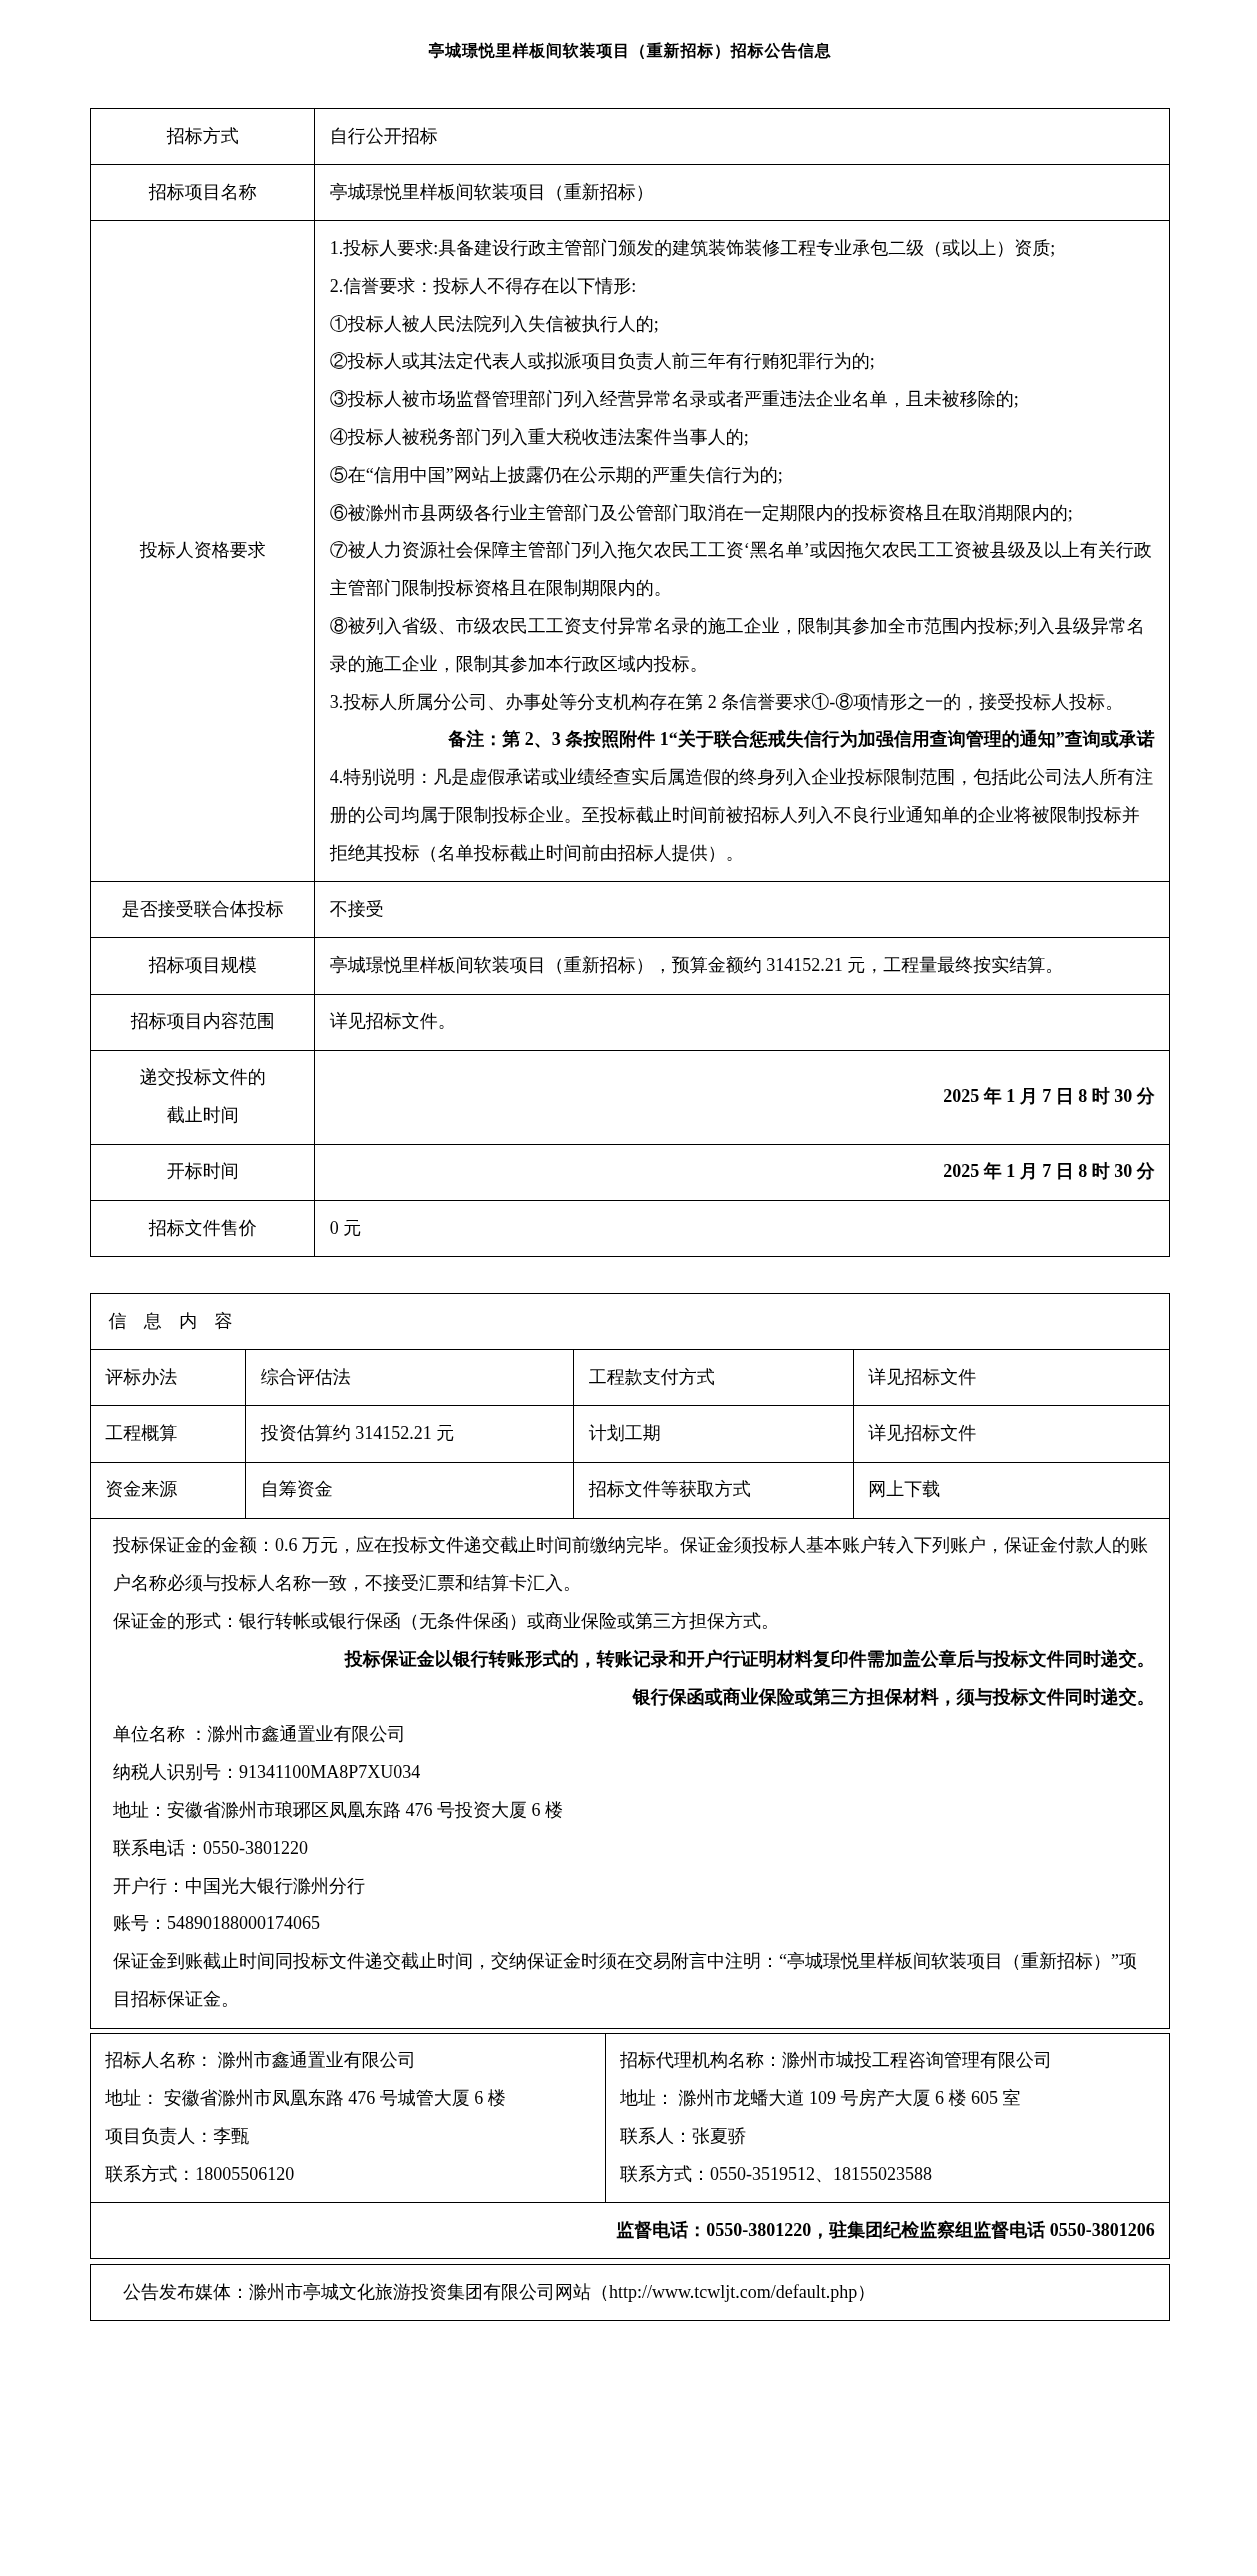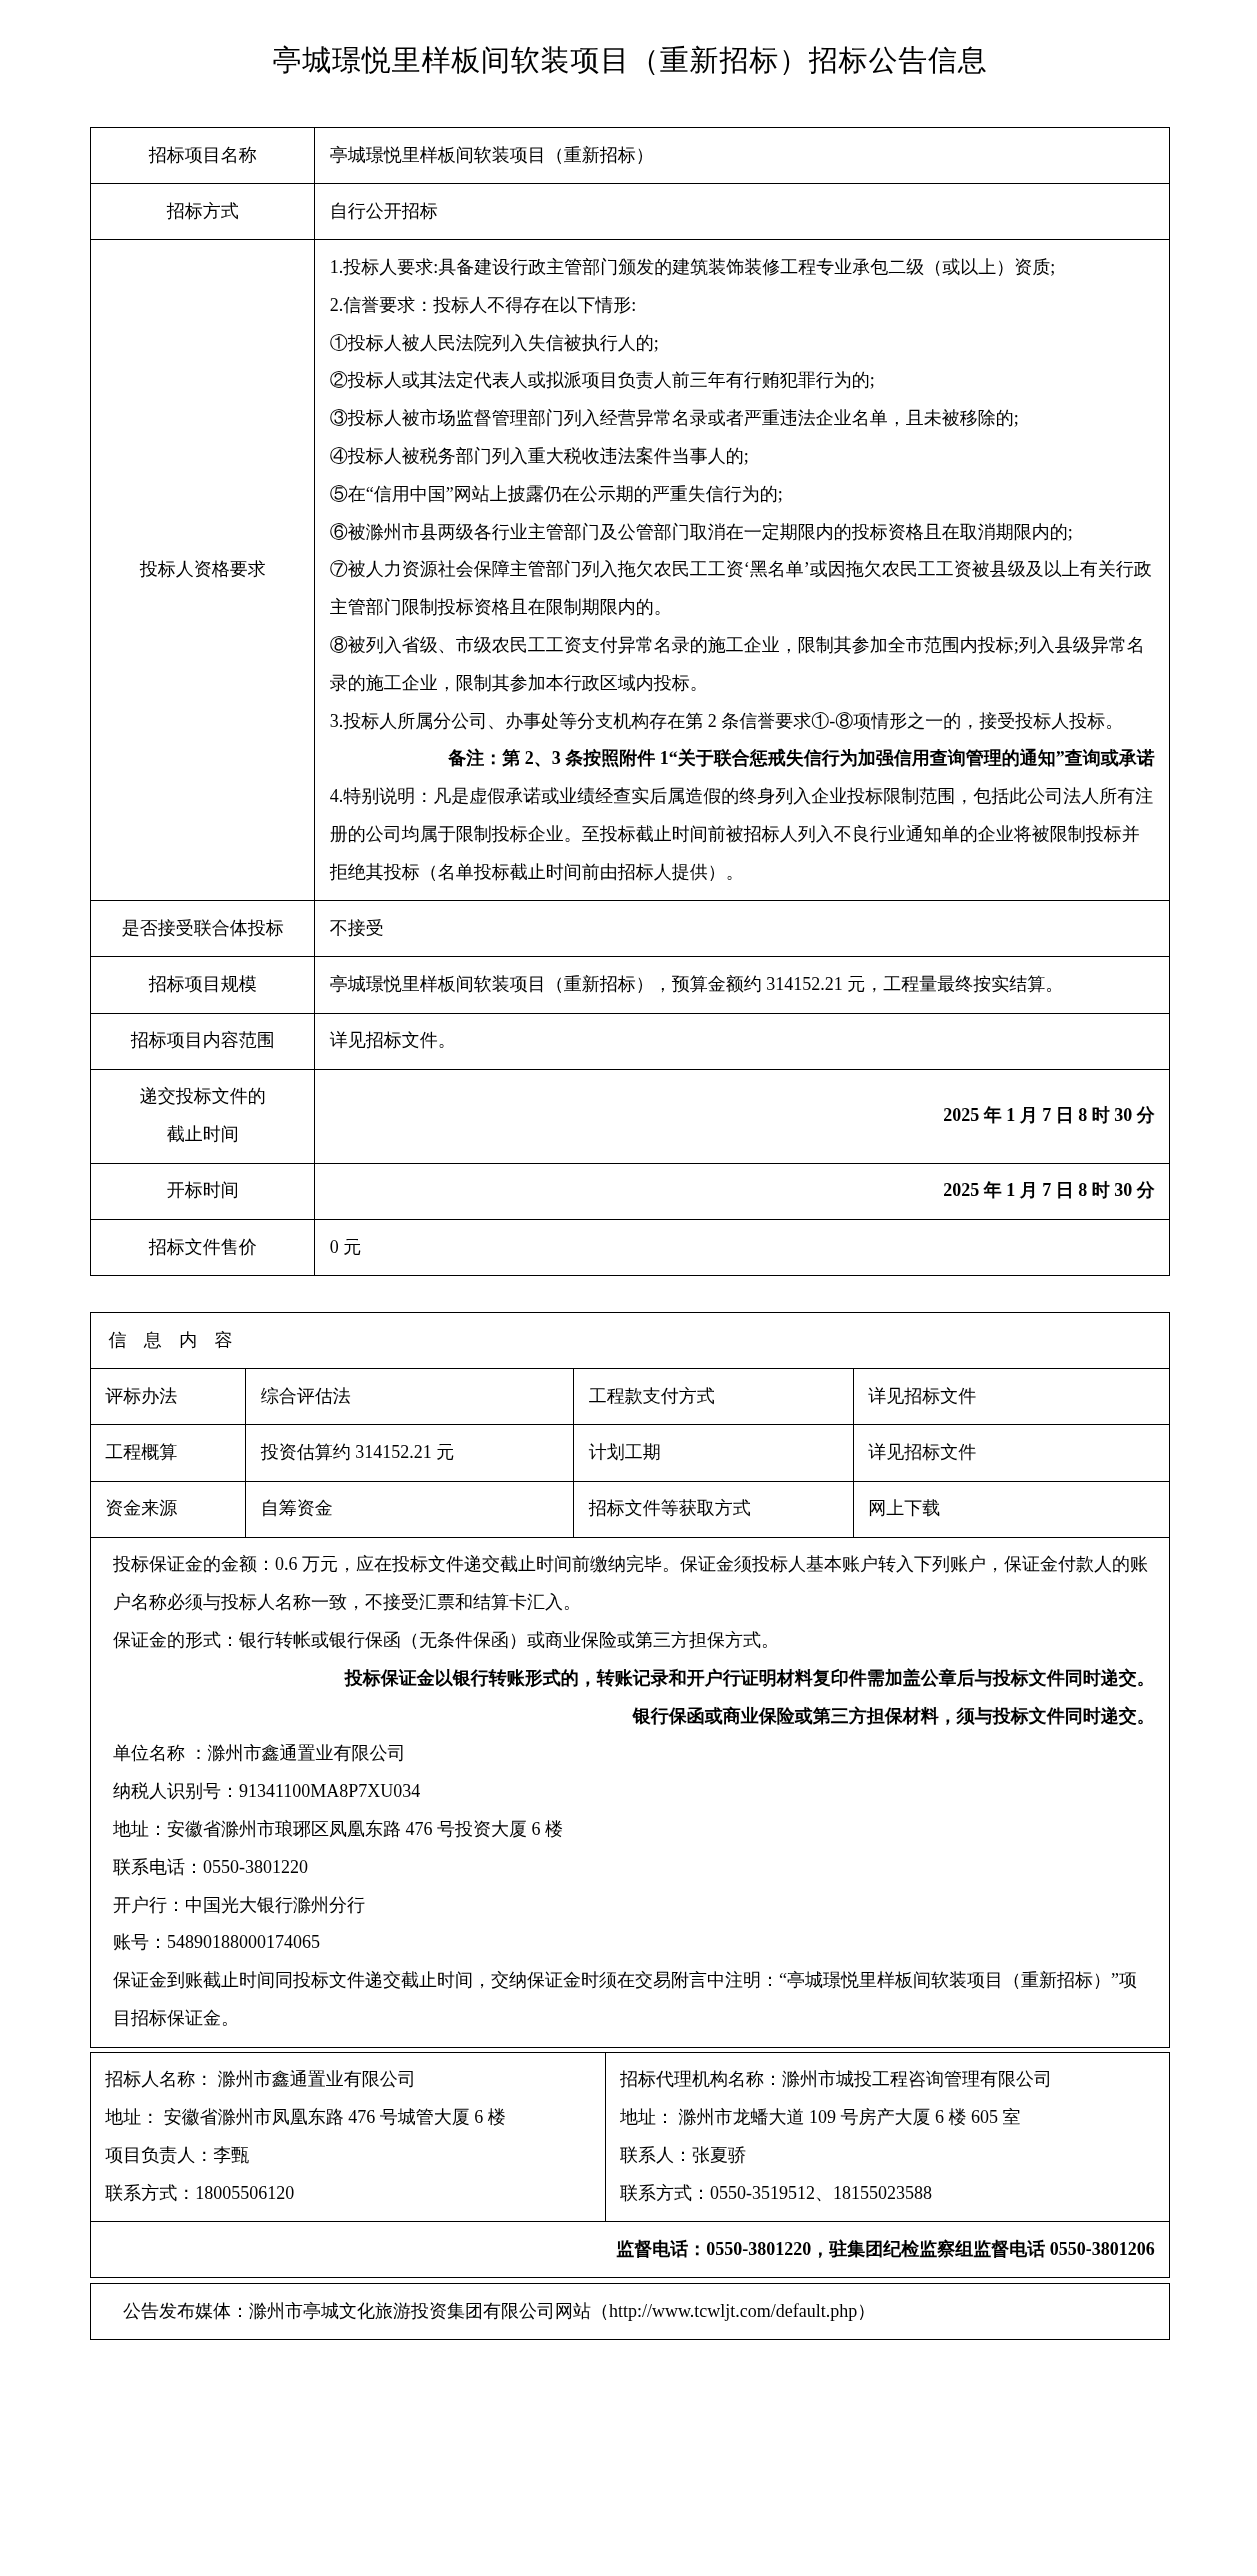--- a/index.html
+++ b/index.html
@@ -3,22 +3,22 @@
 <meta charset="utf-8">
 <style>
   html,body{margin:0;padding:0;background:#ffffff;color:#000000;}
   body{
     width:1257px;
     font-family:"Liberation Serif","DejaVu Serif",serif;
     -webkit-font-smoothing:antialiased;
   }
   .page{padding:41px 87px 63px 90px;}
   .doc-title{
-    font-size:29px;
-    font-weight:normal;
+    font-size:16px;
+    font-weight:bold;
     text-align:center;
     margin:0 0 46px 0;
     letter-spacing:0.8px;
   }
   table{
     border-collapse:collapse;
     width:100%;
     table-layout:fixed;
   }
   td{
@@ -65,26 +65,26 @@
 
   <h1 class="doc-title">亭城璟悦里样板间软装项目（重新招标）招标公告信息</h1>
 
   <table class="t1">
     <colgroup>
         <col class="col-label">
         <col>
       </colgroup>
     <tbody>
       <tr>
+        <td class="label-cell">招标方式</td>
+        <td class="value-cell">自行公开招标</td>
+      </tr>
+      <tr>
         <td class="label-cell">招标项目名称</td>
         <td class="value-cell">亭城璟悦里样板间软装项目（重新招标）</td>
-      </tr>
-      <tr>
-        <td class="label-cell">招标方式</td>
-        <td class="value-cell">自行公开招标</td>
       </tr>
       <tr>
         <td class="label-cell">投标人资格要求</td>
         <td class="value-cell">
           <div>
 
           <p class="para">1.投标人要求:具备建设行政主管部门颁发的建筑装饰装修工程专业承包二级（或以上）资质;</p>
               <p class="para">2.信誉要求：投标人不得存在以下情形:</p>
               <p class="para">①投标人被人民法院列入失信被执行人的;</p>
               <p class="para">②投标人或其法定代表人或拟派项目负责人前三年有行贿犯罪行为的;</p>

